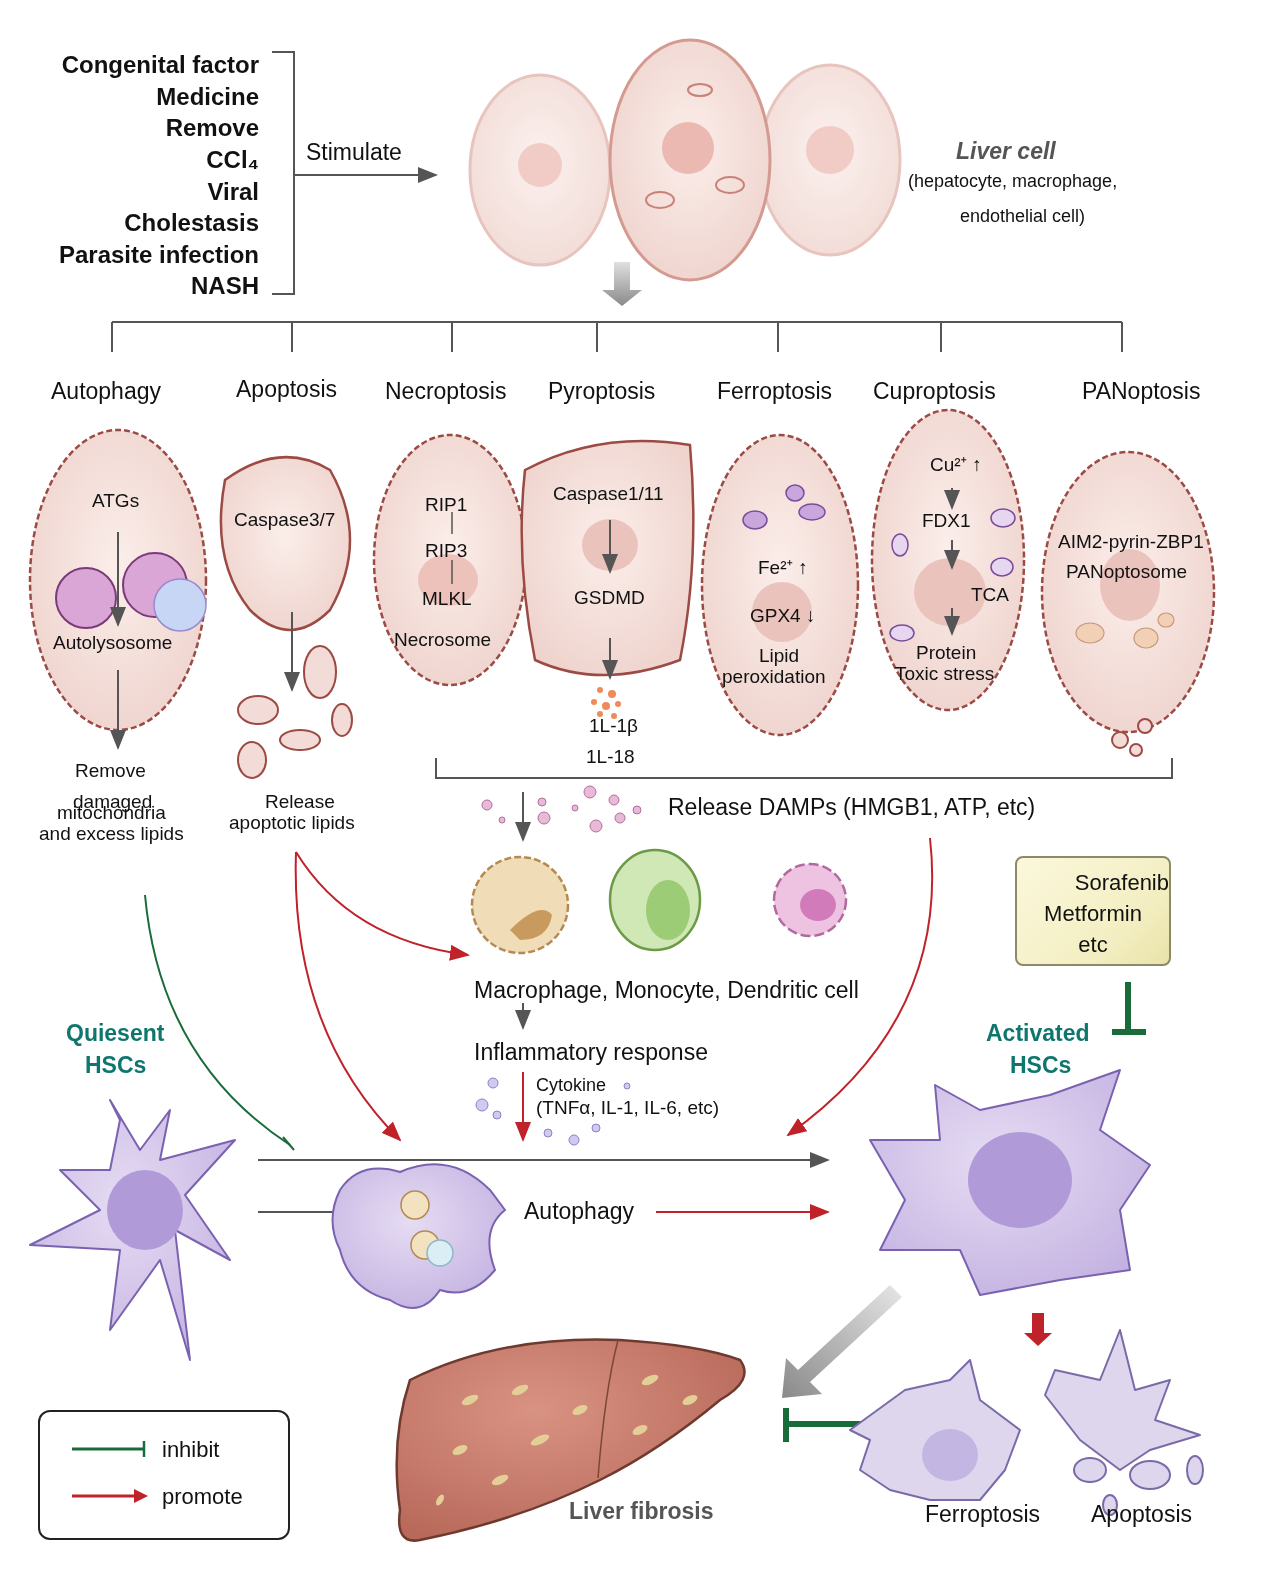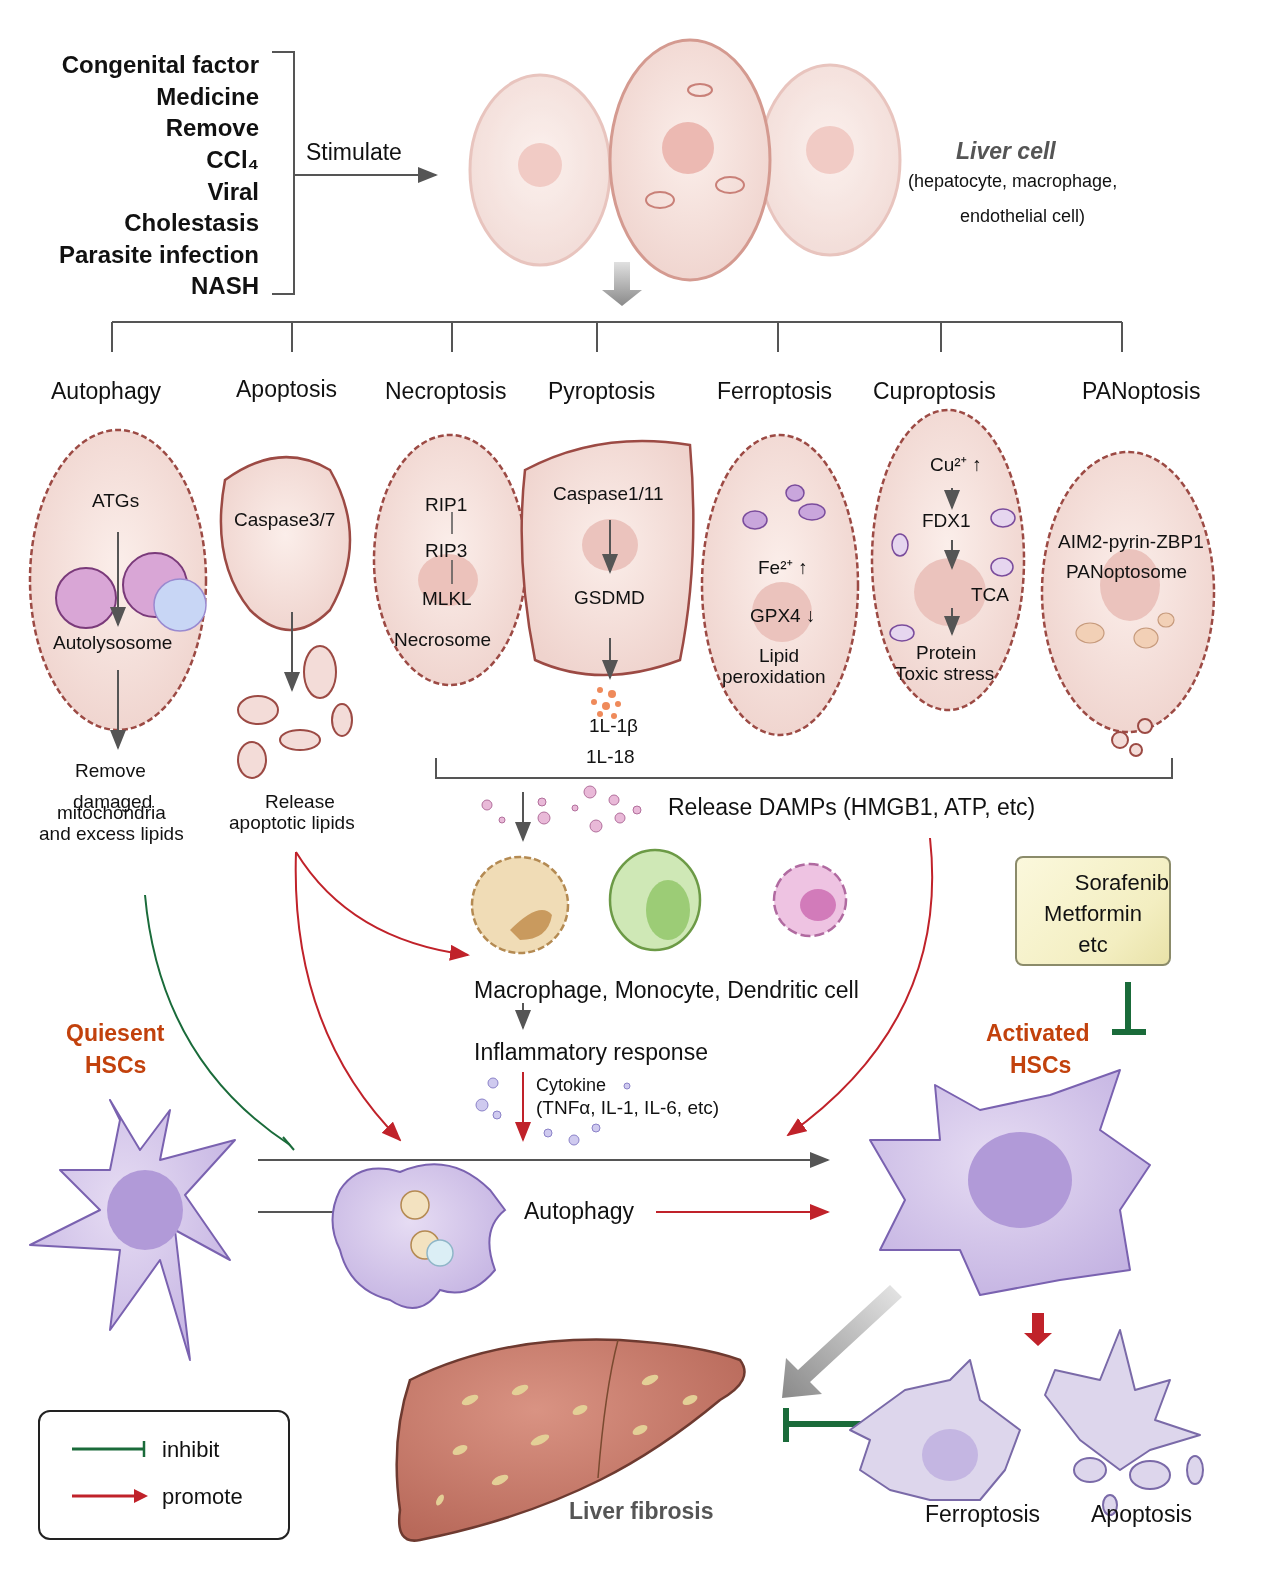--- a/index.html
+++ b/index.html
@@ -4,21 +4,21 @@
 <style>
   html, body { margin: 0; padding: 0; background: #ffffff; }
   body { width: 1270px; height: 1593px; position: relative; overflow: hidden;
          font-family: "Liberation Sans", sans-serif; color: #111; }
   svg.bg { position: absolute; left: 0; top: 0; }
   .t { position: absolute; white-space: nowrap; line-height: 1; }
   .factor { font-weight: bold; font-size: 24px; text-align: right; right: 1011px; }
   .type { font-size: 23px; }
   .inner { font-size: 19px; text-align: center; }
   .lbl { font-size: 19px; text-align: center; }
-  .grey-bold { font-weight: bold; color: #c2410c; font-size: 23px; text-align: center; }
+  .grey-bold { font-weight: bold; color: #0f766e; font-size: 23px; text-align: center; }
   .legend-box { position: absolute; left: 38px; top: 1410px; width: 248px; height: 126px;
                 border: 2px solid #222; border-radius: 12px; background: #fff; }
   .drug-box { position: absolute; left: 1015px; top: 856px; width: 152px; height: 106px;
               border: 2px solid #8b8b6a; border-radius: 8px;
               background: linear-gradient(135deg, #fbf8dc 0%, #f3eec1 70%, #e9e2a8 100%); }
 </style>
 </head>
 <body>
 
 <svg class="bg" width="1270" height="1593" viewBox="0 0 1270 1593">

